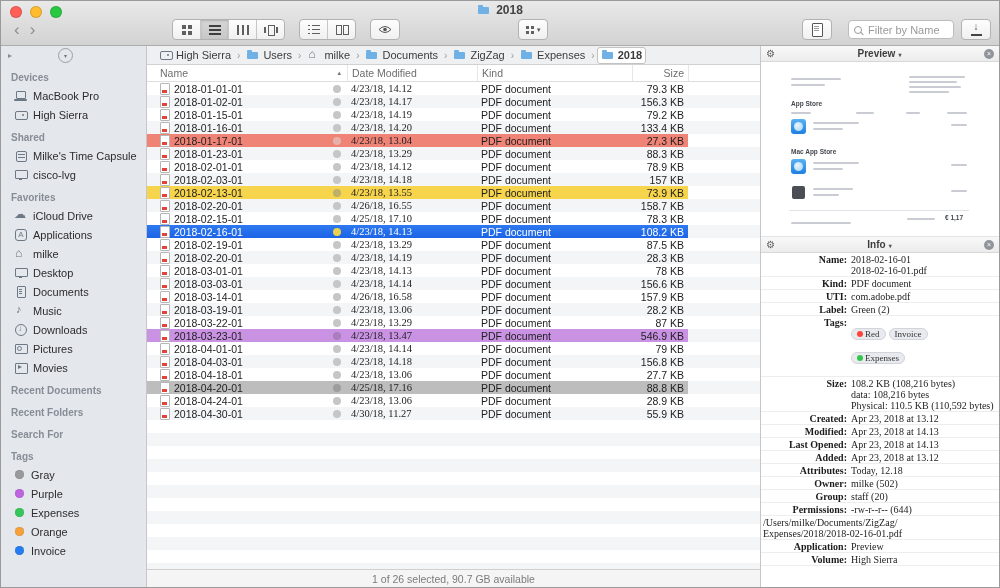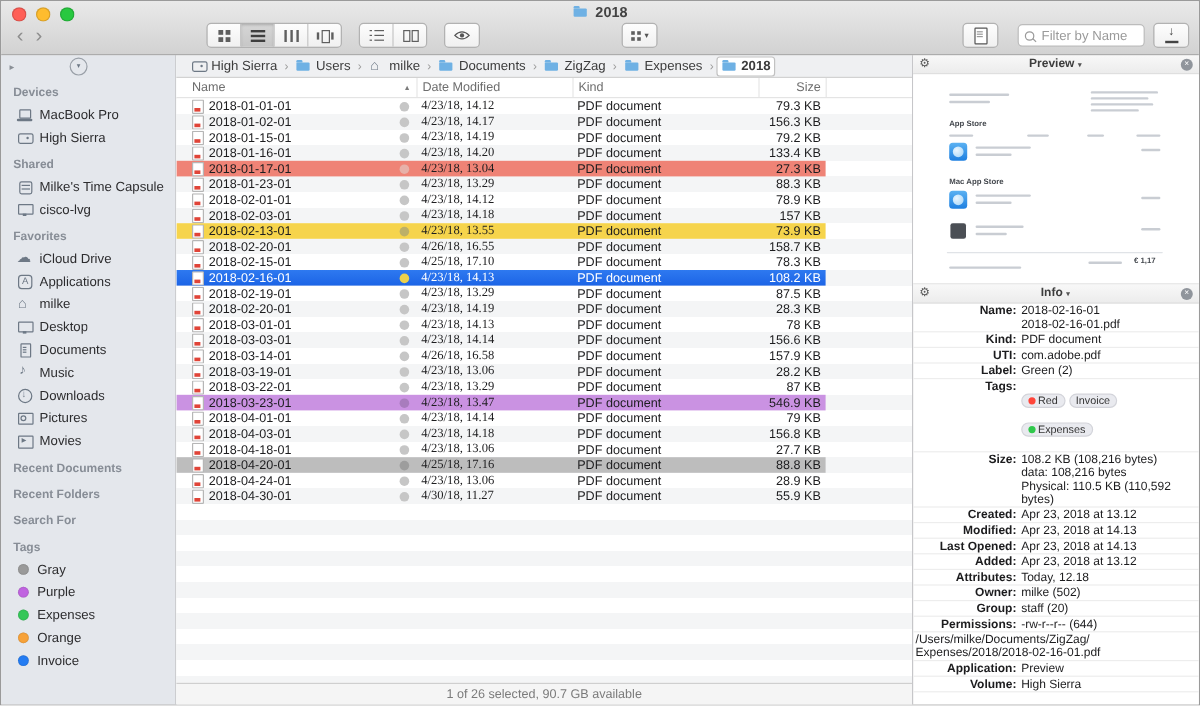--- a/index.html
+++ b/index.html
@@ -131,21 +131,21 @@
   .ptitle .chev{font-size:6px;margin-left:3px;}
   .closebtn{width:10px;height:10px;border-radius:50%;background:#90959c;color:#fff;font-size:7px;line-height:10px;text-align:center;}
 
   .previewbox{height:174px;flex:0 0 auto;position:relative;background:#fff;overflow:hidden;border-bottom:1px solid #e4e4e4;}
   .sk{position:absolute;height:2px;background:#c9cdd3;border-radius:1px;}
   .tt{position:absolute;font-size:6.5px;font-weight:bold;color:#44484e;white-space:nowrap;}
   .appic{position:absolute;width:15px;height:15px;border-radius:3px;background:linear-gradient(#5ab1f2,#1e7fe0);}
   .appic::after{content:"";position:absolute;left:3px;top:3px;width:9px;height:9px;border-radius:50%;background:radial-gradient(circle at 35% 35%,#eaf6ff,#9fd2f7);}
   .cubeic{position:absolute;width:13px;height:13px;border-radius:2px;background:#4b4f55;}
 
-  .infolist{flex:1;overflow:hidden;font-size:10px;line-height:11px;}
+  .infolist{flex:1;overflow:hidden;font-size:10px;line-height:11px;font-family:Liberation Serif, serif;}
   .irow{display:flex;border-bottom:1px solid #ededed;padding:0.5px 2px;}
   .ilabel{width:88px;flex:0 0 auto;text-align:right;font-weight:bold;color:#1c1c1e;padding-right:4px;box-sizing:border-box;}
   .ival{flex:1;white-space:pre-line;color:#1c1c1e;min-width:0;}
   .pillline{display:flex;gap:3px;margin:0.5px 0;}
   .pill{display:inline-flex;align-items:center;gap:2px;background:#e9eaef;border:1px solid #d3d4da;border-radius:6px;padding:0 5px;height:10px;font-size:9px;line-height:10px;color:#333;}
   .pilldot{width:6px;height:6px;border-radius:50%;flex:0 0 auto;}
 </style>
 </head>
 <body>
 

